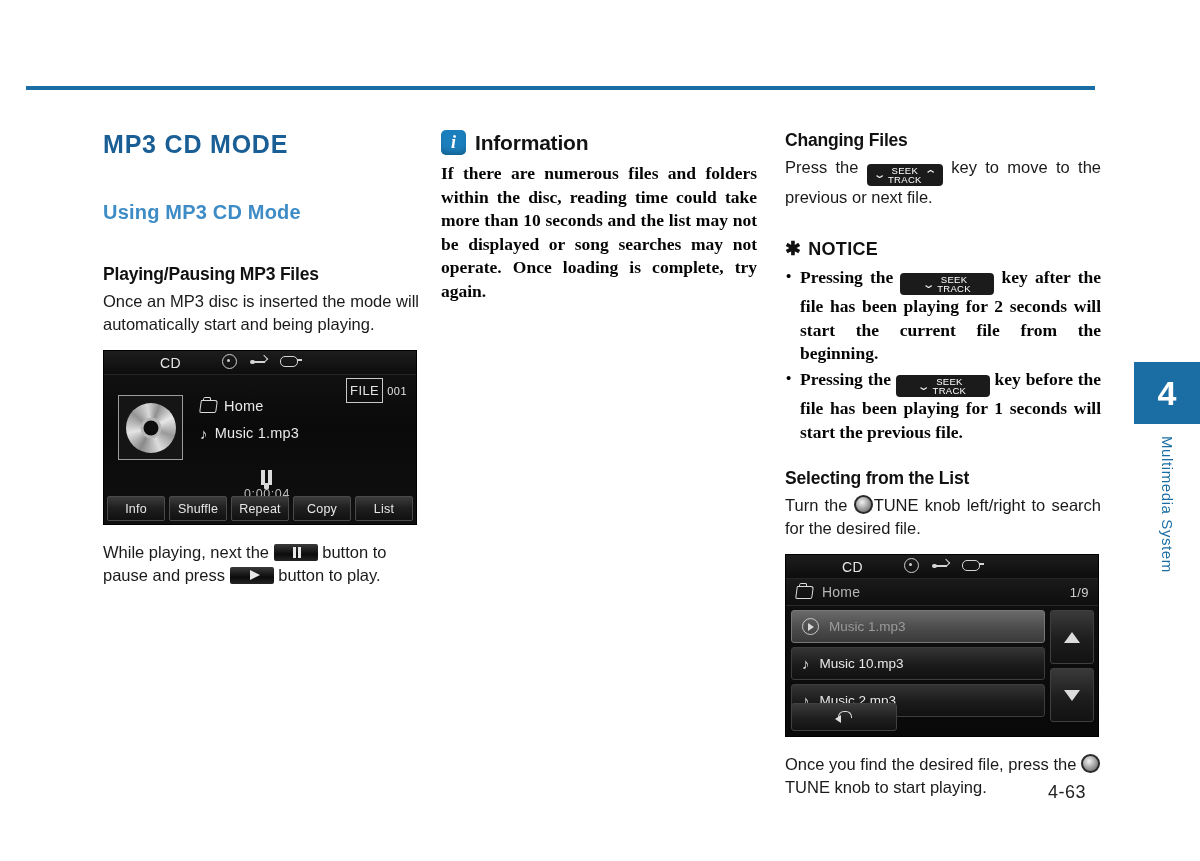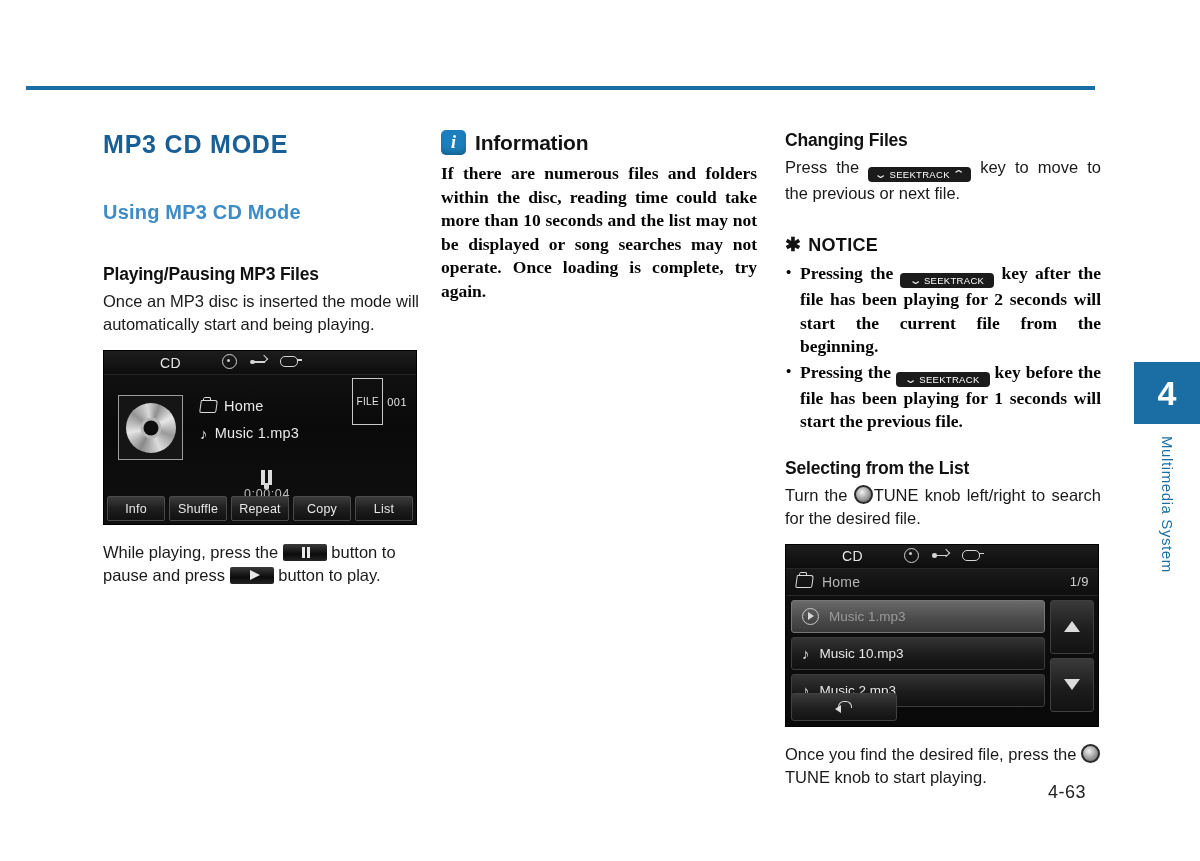--- a/index.html
+++ b/index.html
@@ -193,21 +193,21 @@
     line-height: 1;
   }
   .key-seek .chev {
     font-size: 11px;
     opacity: 0.95;
     transform: scaleX(1.5);
     display: inline-block;
   }
   .key-seek .stack {
     display: flex;
-    flex-direction: row;
+    flex-direction: column;
     align-items: center;
     line-height: 9px;
     font-size: 9.5px;
     letter-spacing: 0.3px;
   }
   .key-seek.wide { min-width: 78px; }
 
   .btn-pause-inline, .btn-play-inline {
     display: inline-block;
     width: 44px;
@@ -341,22 +341,22 @@
     position: absolute;
     right: 9px;
     top: 27px;
     display: flex;
     align-items: center;
     gap: 4px;
   }
   .file-tag {
     border: 1.4px solid #c9c9c9;
     color: #e4e4e4;
-    font-size: 10px;
-    padding: 16px 3px;
+    font-size: 13px;
+    padding: 5px 3px;
     letter-spacing: 0.4px;
     line-height: 13px;
   }
   .file-num {
     color: #e4e4e4;
     font-size: 11px;
     letter-spacing: 0.5px;
   }
   .np-body {
     display: flex;
@@ -683,21 +683,21 @@
     <div class="softkeys">
       <div class="softkey">Info</div>
       <div class="softkey">Shuffle</div>
       <div class="softkey">Repeat</div>
       <div class="softkey">Copy</div>
       <div class="softkey">List</div>
     </div>
   </div>
 
   <p class="body last-left">
-    <span>While playing, press the</span>
+    <span>While playing, next the</span>
     <span class="btn-pause-inline"></span>
     <span>button to pause and press</span>
     <span class="btn-play-inline"></span>
     <span>button to play.</span>
   </p>
 </div>
 
 <div class="col col-middle">
   <div class="info-head">
     <span class="info-icon">i</span>

